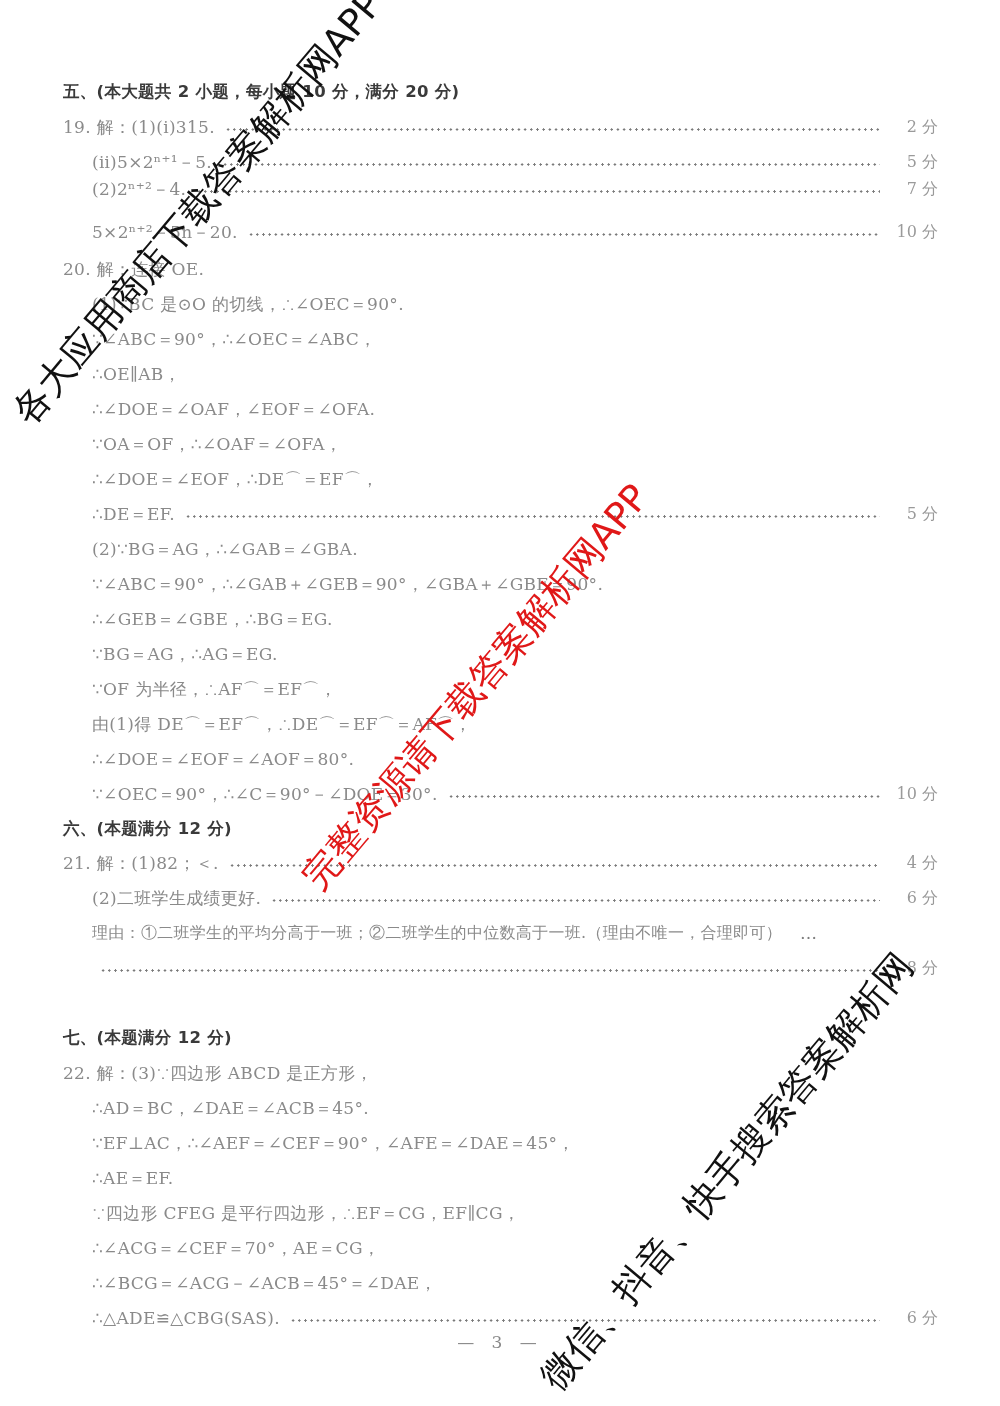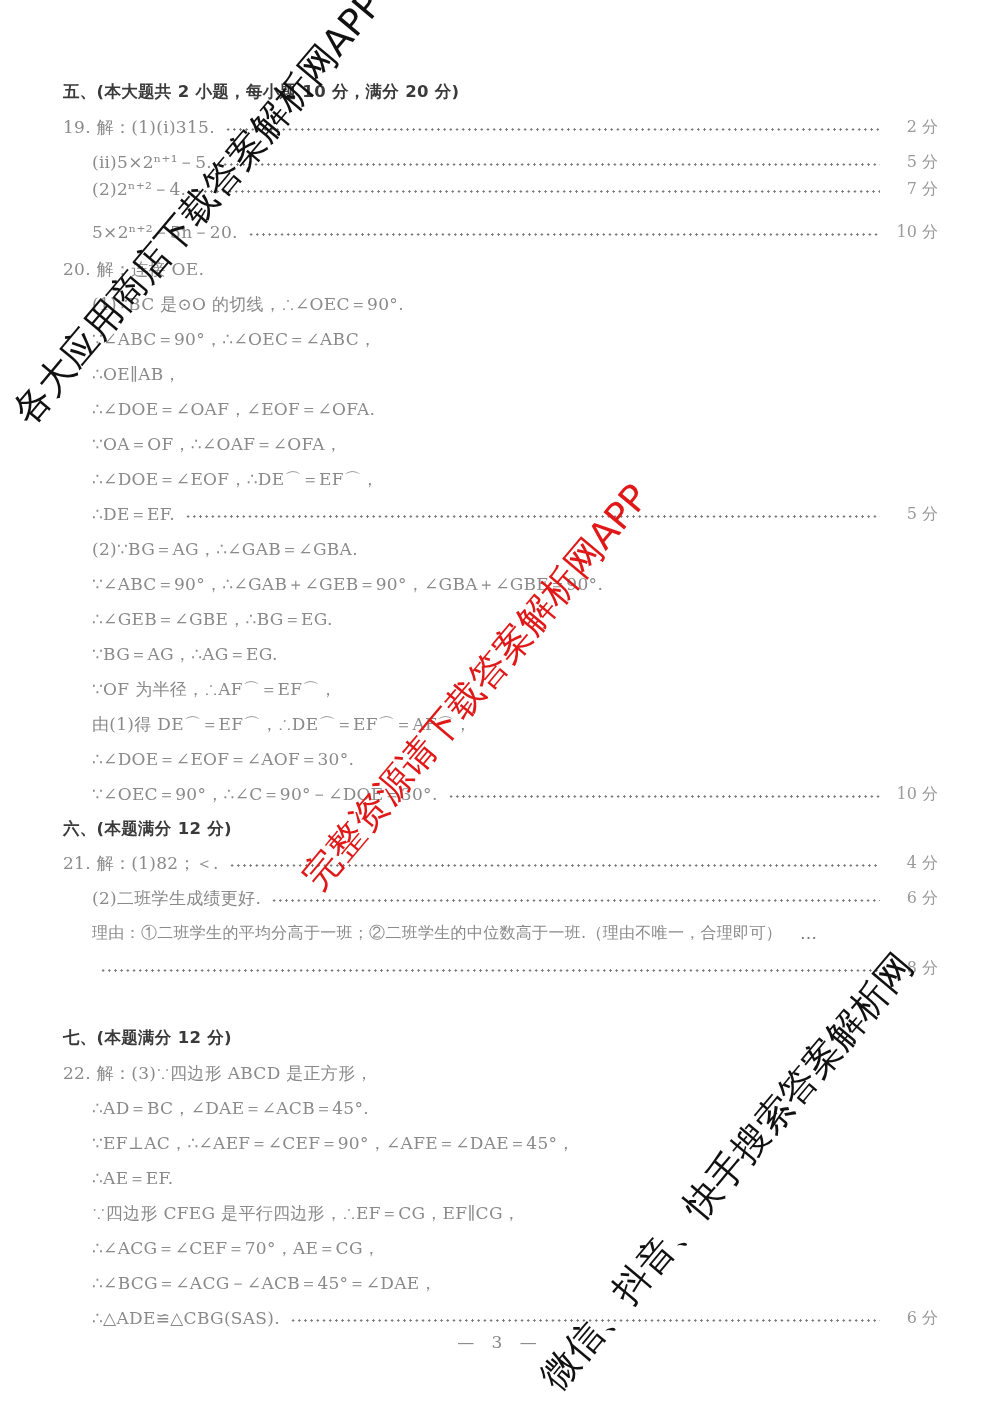--- a/index.html
+++ b/index.html
@@ -108,21 +108,21 @@
   <div class="line ind1" style="top:637px;">
     <span class="txt">∵BG＝AG，∴AG＝EG.</span>
   </div>
   <div class="line ind1" style="top:672px;">
     <span class="txt">∵OF 为半径，∴AF⌒＝EF⌒，</span>
   </div>
   <div class="line ind1" style="top:707px;">
     <span class="txt">由(1)得 DE⌒＝EF⌒，∴DE⌒＝EF⌒＝AF⌒，</span>
   </div>
   <div class="line ind1" style="top:742px;">
-    <span class="txt">∴∠DOE＝∠EOF＝∠AOF＝30°.</span>
+    <span class="txt">∴∠DOE＝∠EOF＝∠AOF＝80°.</span>
   </div>
   <div class="line ind1 right-pad" style="top:777px;">
     <span class="txt">∵∠OEC＝90°，∴∠C＝90°－∠DOE＝30°.</span>
     <span class="leader"></span>
     <span class="score">10 分</span>
   </div>
 
   <div class="line ind0" style="top:812px;">
     <span class="txt heading">六、(本题满分 12 分)</span>
   </div>

